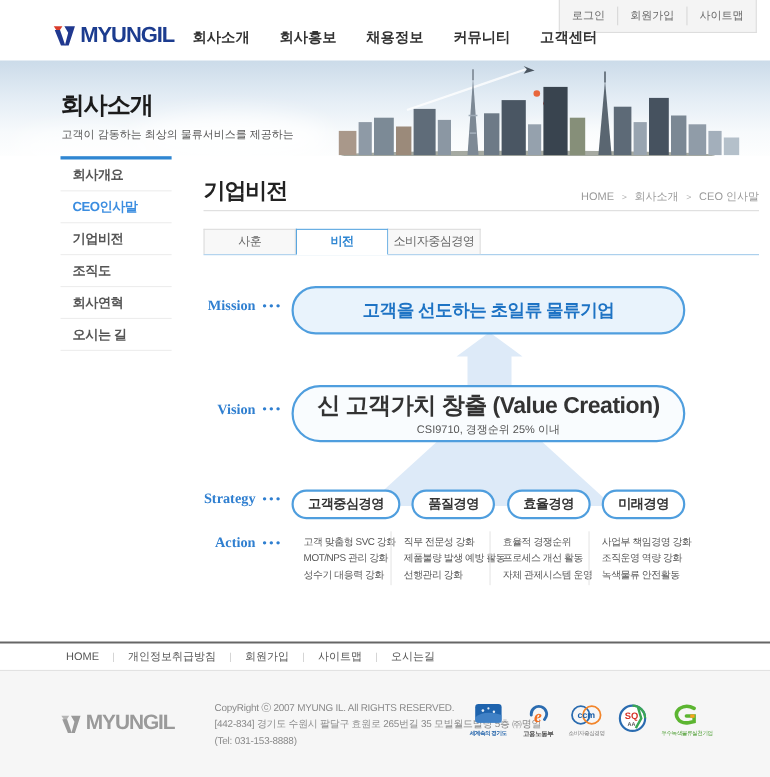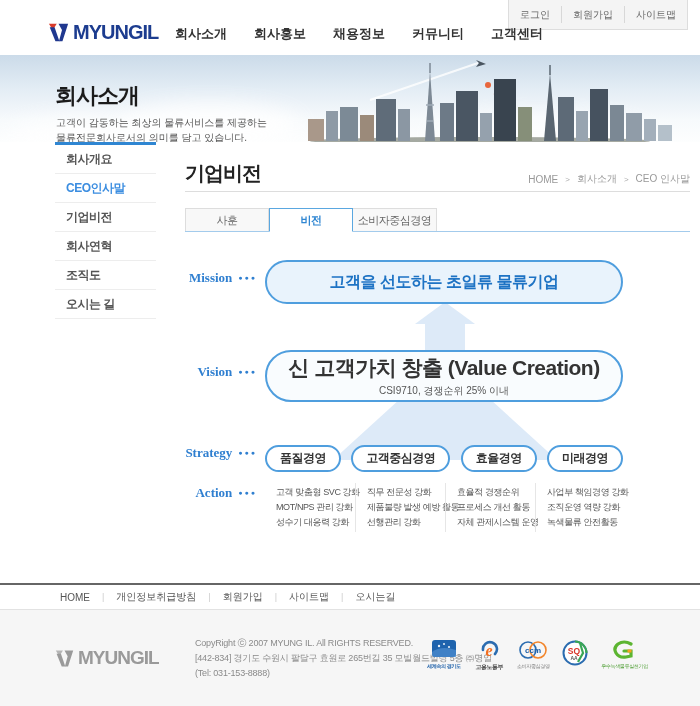--- a/index.html
+++ b/index.html
@@ -148,32 +148,31 @@
       <rect x="276" y="56" width="12" height="30" fill="#98a4b0"></rect>
       <rect x="290" y="34" width="18" height="52" fill="#46525f"></rect>
       <rect x="310" y="50" width="14" height="36" fill="#7b8894"></rect>
       <rect x="326" y="58" width="16" height="28" fill="#909ca8"></rect>
       <rect x="344" y="64" width="12" height="22" fill="#a3afbb"></rect>
       <rect x="358" y="70" width="14" height="16" fill="#b4c0ca"></rect>
     </svg>
     <div class="hero-title">회사소개</div>
     <div class="hero-sub">
       <div>고객이 감동하는 최상의 물류서비스를 제공하는</div>
-      <div>물류전문회사로서의 의미를 담고 있습니다.</div>
     </div>
   </div>
 
   <div class="content">
 
     <div class="sidebar">
       <a href="#" class="side-item">회사개요</a>
       <a href="#" class="side-item active">CEO인사말</a>
       <a href="#" class="side-item">기업비전</a>
+      <a href="#" class="side-item">조직도</a>
       <a href="#" class="side-item">회사연혁</a>
-      <a href="#" class="side-item">조직도</a>
       <a href="#" class="side-item">오시는 길</a>
     </div>
 
     <div class="main">
       <h2 class="page-title">기업비전</h2>
       <div class="breadcrumb">
         <span>HOME</span>
         <span class="sep">&gt;</span>
         <span>회사소개</span>
         <span class="sep">&gt;</span>
@@ -207,22 +206,22 @@
         <div class="pill-vision">
           <div class="v-main">신 고객가치 창출 (Value Creation)</div>
           <div class="v-sub">CSI9710, 경쟁순위 25% 이내</div>
         </div>
 
         <div class="dg-label" style="top:205px;">
           <span>Strategy</span>
             <span class="dots"></span>
         </div>
         <div class="strategy-row">
+          <div class="s-pill">고객중심경영</div>
           <div class="s-pill">품질경영</div>
-          <div class="s-pill">고객중심경영</div>
           <div class="s-pill">효율경영</div>
           <div class="s-pill">미래경영</div>
         </div>
 
         <div class="dg-label" style="top:245px;">
           <span>Action</span>
             <span class="dots"></span>
         </div>
         <div class="action-row">
           <div class="a-col">

